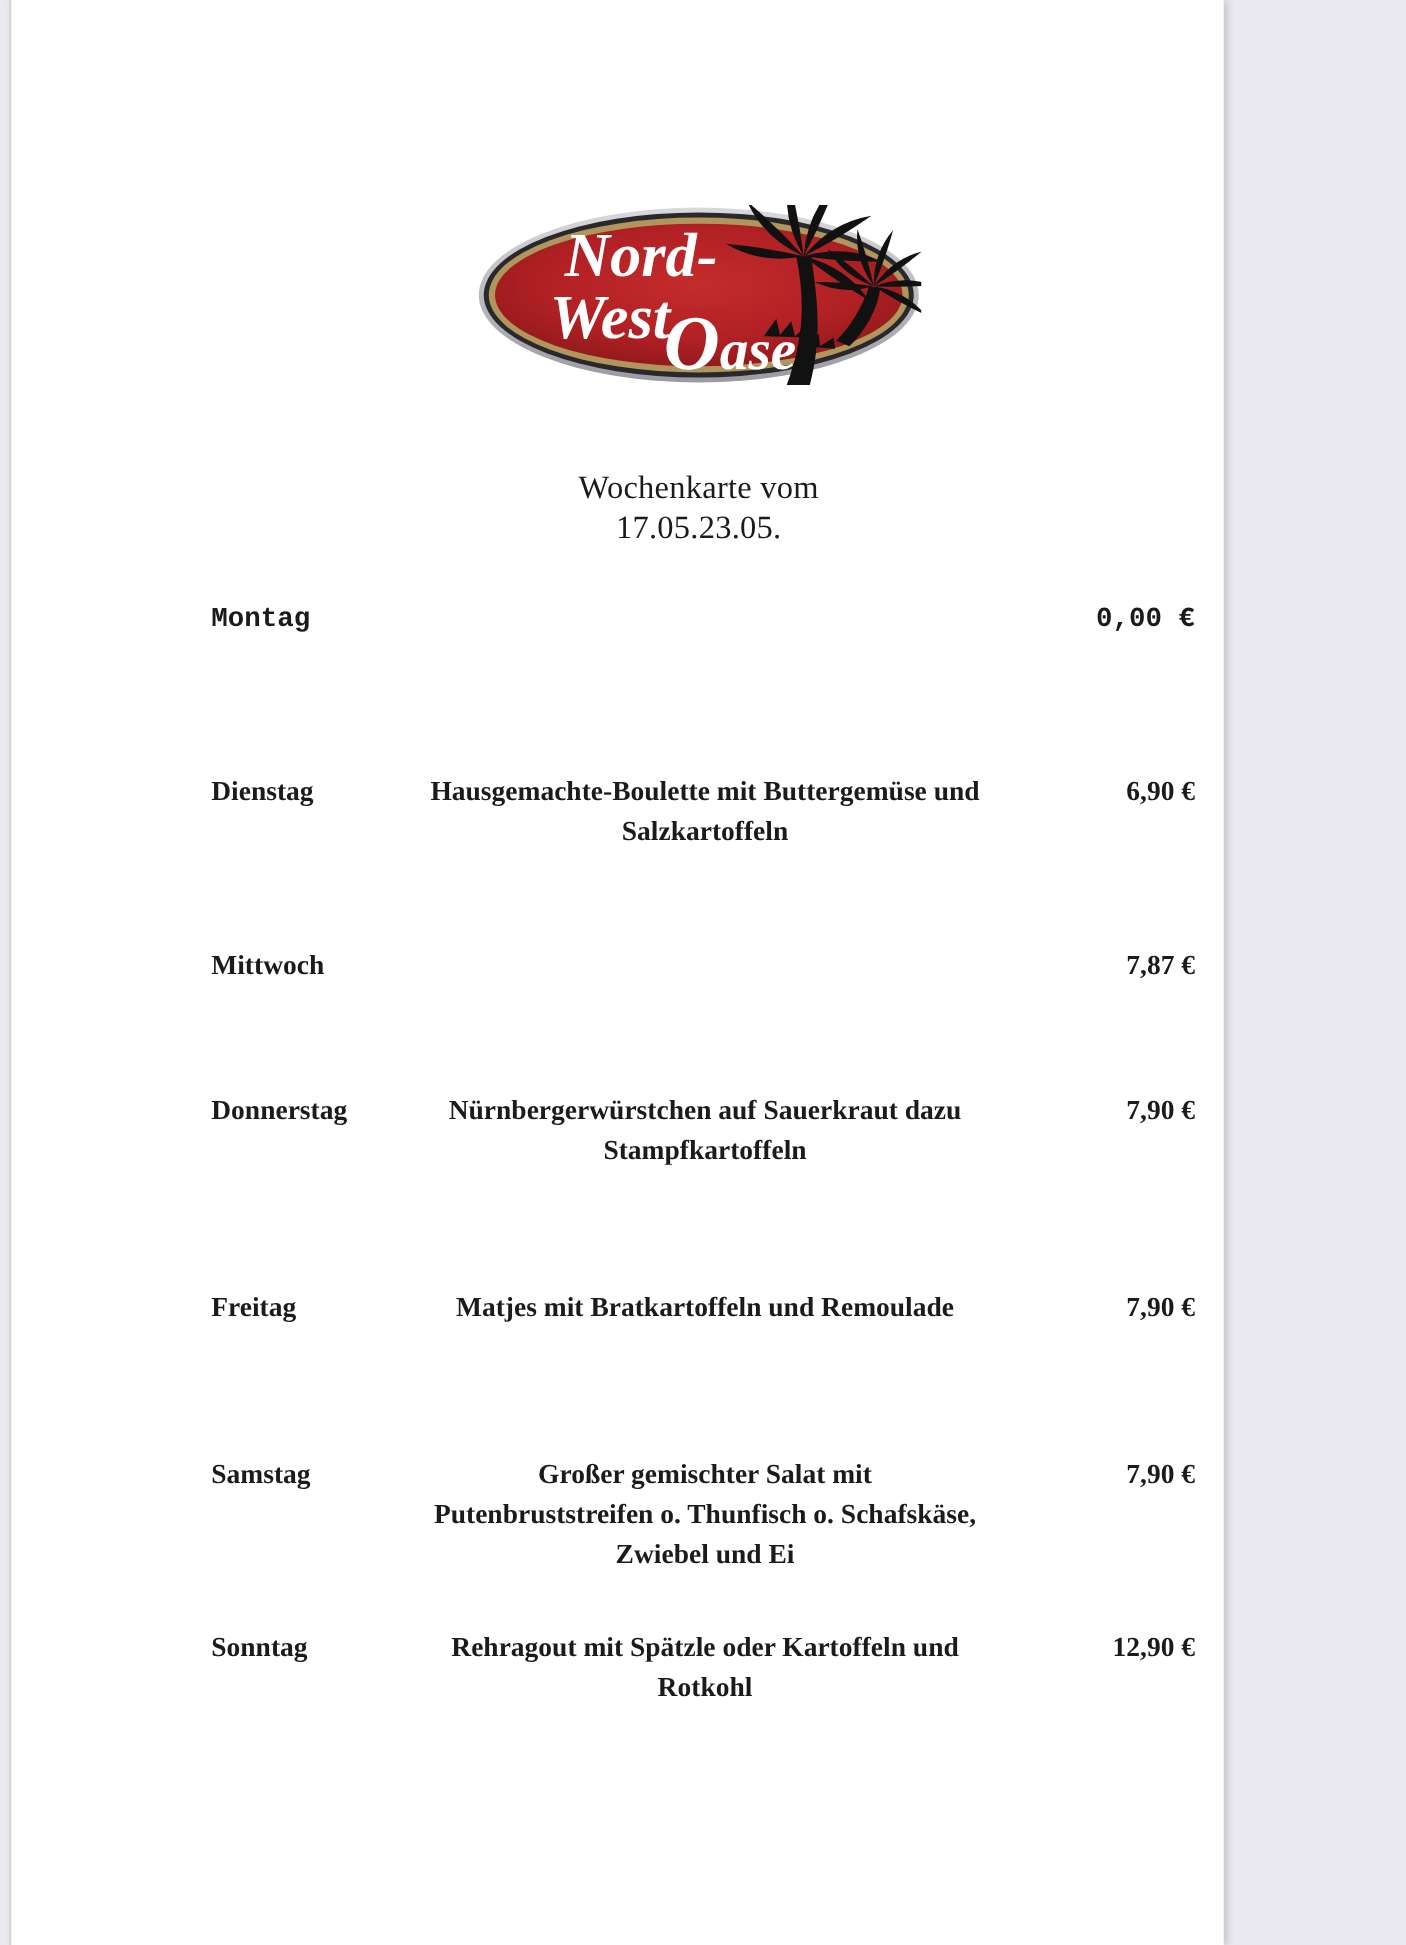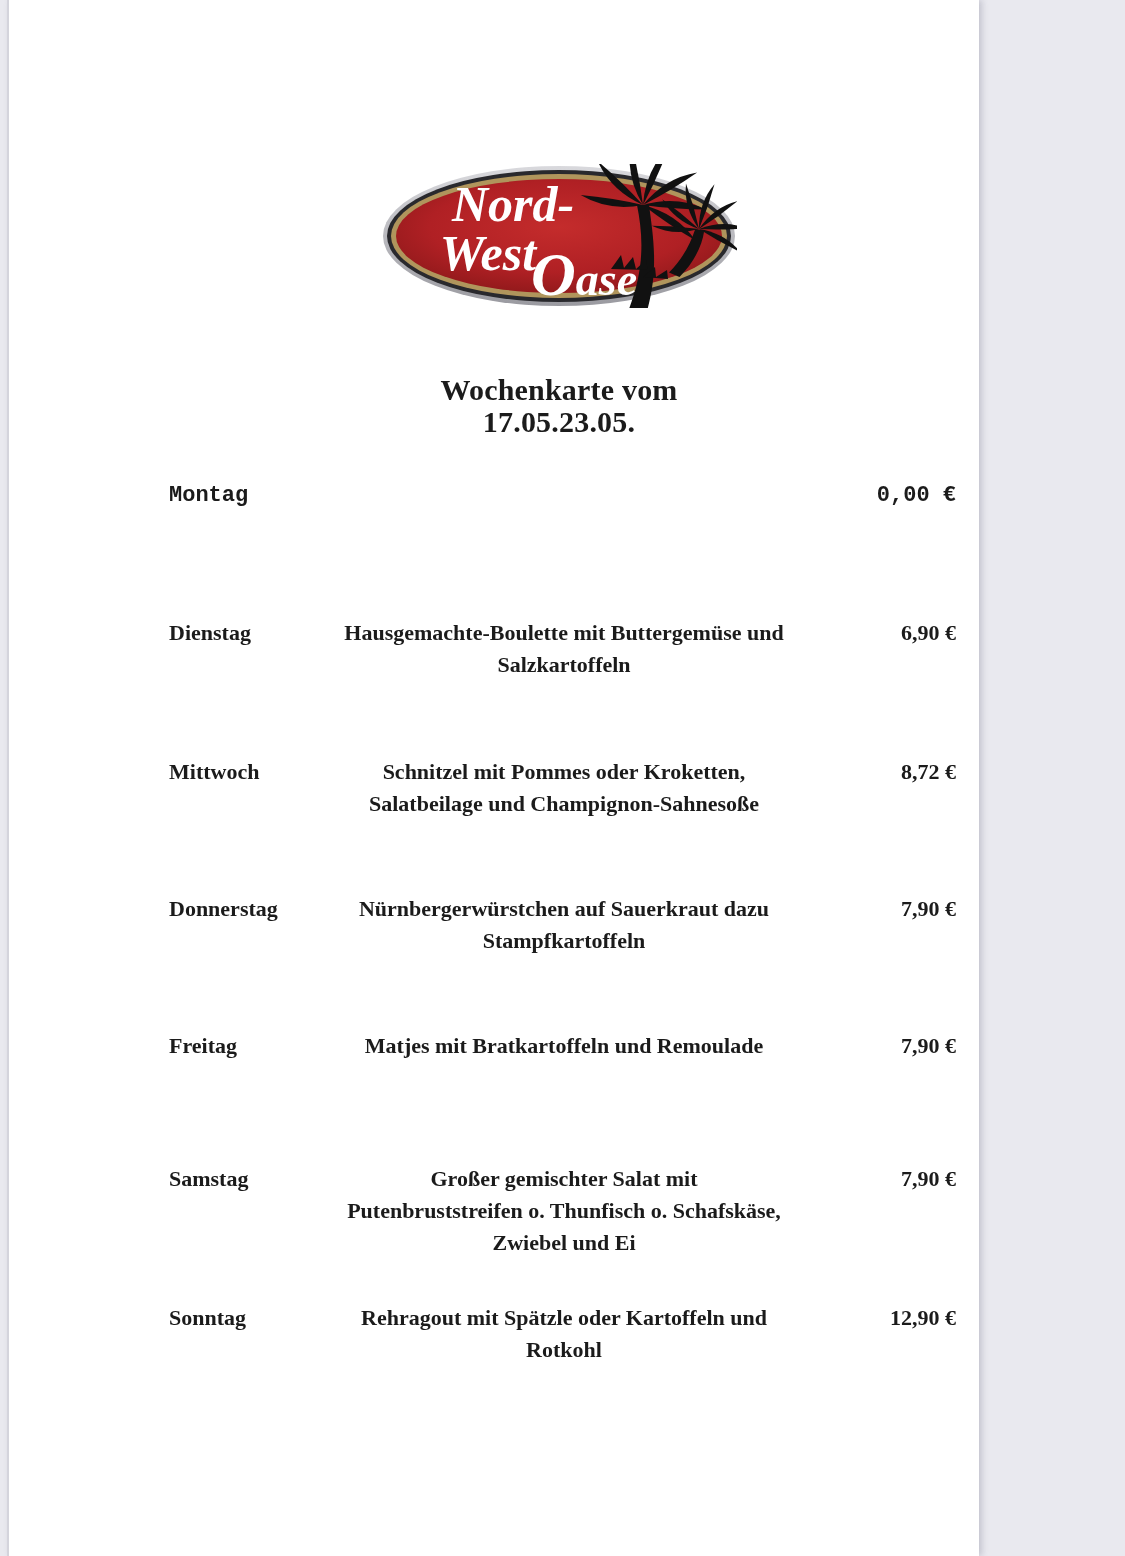--- a/index.html
+++ b/index.html
@@ -28,22 +28,22 @@
     font-family: "Liberation Serif", "DejaVu Serif", serif;
     font-style: italic;
     font-weight: bold;
     fill: #ffffff;
   }
   .doc-title {
     position: absolute;
     left: 0; top: 374px;
     width: 1100px;
     text-align: center;
-    font-size: 30px;
-    font-weight: bold;
+    font-size: 26px;
+    font-weight: normal;
     line-height: 32px;
     color: #1b1b1b;
     letter-spacing: 0.2px;
   }
   .menu-row {
     position: absolute;
     left: 0;
     width: 1100px;
     height: 110px;
     font-size: 22px;
@@ -65,21 +65,21 @@
   }
   .menu-row .price {
     position: absolute;
     right: 153px; top: 0;
     text-align: right;
     white-space: nowrap;
   }
   .row-0 { top: 480px; font-family: Liberation Mono, monospace; }
   .row-1 { top: 617px; }
   .row-2 { top: 756px; }
-  .row-3 { top: 893px; }
+  .row-3 { top: 872px; }
   .row-4 { top: 1030px; }
   .row-5 { top: 1163px; }
   .row-6 { top: 1302px; }
 </style>
 </head>
 <body>
 
 <div class="page">
 
   <div class="logo-wrap">
@@ -143,23 +143,21 @@
     <div class="price">0,00 €</div>
   </div>
   <div class="menu-row row-1">
     <div class="day">Dienstag</div>
     <div class="dish">Hausgemachte-Boulette mit Buttergemüse und
 Salzkartoffeln</div>
     <div class="price">6,90 €</div>
   </div>
   <div class="menu-row row-2">
     <div class="day">Mittwoch</div>
-    <div class="dish">Schnitzel mit Pommes oder Kroketten,
-Salatbeilage und Champignon-Sahnesoße</div>
-    <div class="price">8,72 €</div>
+    <div class="price">7,87 €</div>
   </div>
   <div class="menu-row row-3">
     <div class="day">Donnerstag</div>
     <div class="dish">Nürnbergerwürstchen auf Sauerkraut dazu
 Stampfkartoffeln</div>
     <div class="price">7,90 €</div>
   </div>
   <div class="menu-row row-4">
     <div class="day">Freitag</div>
     <div class="dish">Matjes mit Bratkartoffeln und Remoulade</div>

